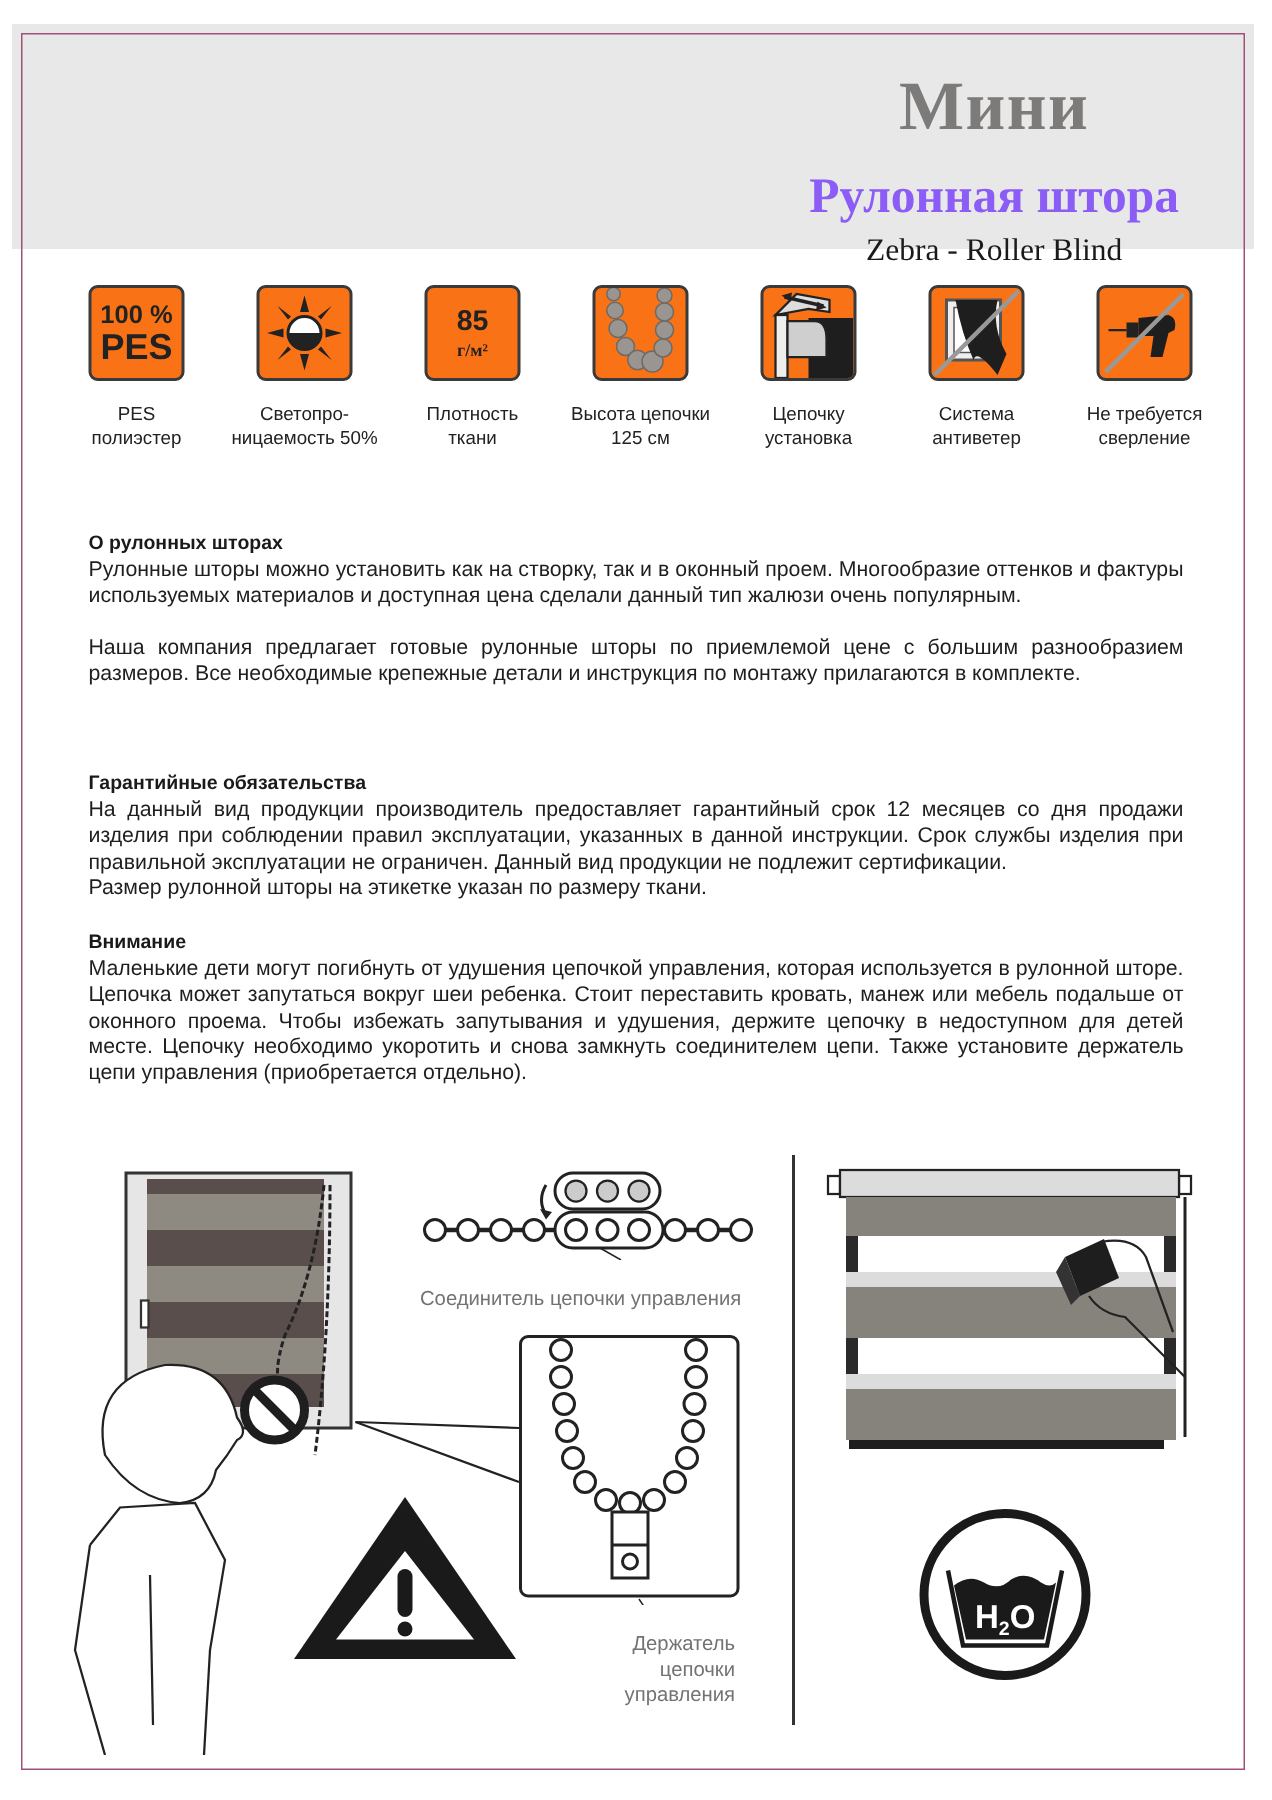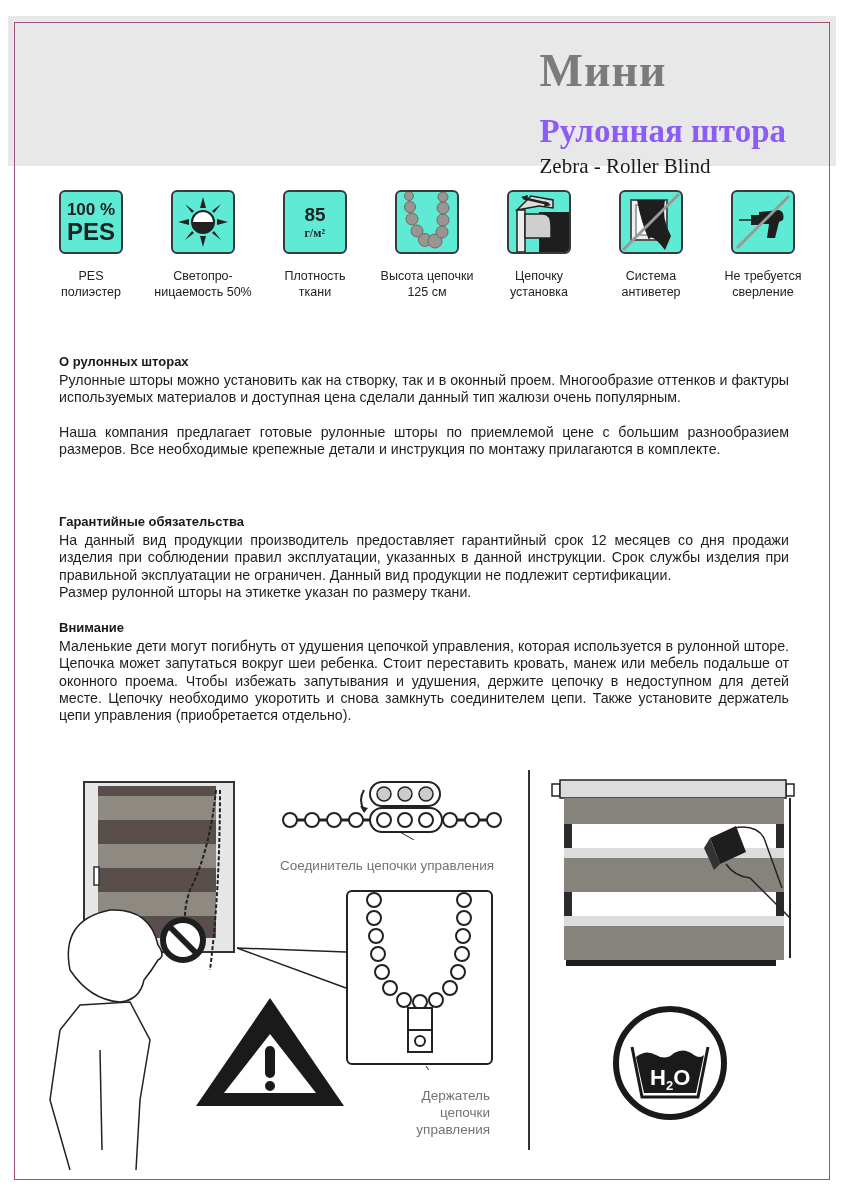--- a/index.html
+++ b/index.html
@@ -1,37 +1,37 @@
 <!DOCTYPE html>
 <html><head>
 <meta charset="utf-8">
 <style>
   html, body { margin: 0; padding: 0; background: #ffffff; }
   body { width: 848px; height: 1200px; position: relative; overflow: hidden;
          font-family: "Liberation Sans", "DejaVu Sans", sans-serif; color: #1e1e1e; }
   .header-band { position: absolute; left: 8px; top: 16px; width: 828px; height: 150px; background: #e8e8e8; }
   .page-border { position: absolute; left: 14px; top: 22px; width: 816px; height: 1158px;
                  border: 1.5px solid #a0507a; box-sizing: border-box; }
-  .title-block { position: absolute; right: 62px; top: 48px; text-align: left;
+  .title-block { position: absolute; right: 62px; top: 48px; text-align: center;
                  font-family: "Liberation Serif", "DejaVu Serif", serif; }
   .title-mini { font-size: 46px; font-weight: bold; color: #7d7b79; line-height: 46px; letter-spacing: 1px; }
   .title-main { font-size: 33px; font-weight: bold; color: #8b5cf6; line-height: 38px; margin-top: 18px; }
   .title-sub  { font-size: 21px; color: #1a1a1a; line-height: 28px; margin-top: 2px; }
 
   .features { position: absolute; left: 36px; top: 190px; width: 776px; height: 120px; }
   .feature { position: absolute; top: 0; width: 110px; text-align: center; }
   .feature .box { width: 64px; height: 64px; margin: 0 auto; border: 2.5px solid #3a3a3a;
                   border-radius: 6px; box-sizing: border-box; position: relative; overflow: hidden;
-                  display: flex; align-items: center; justify-content: center; background: #5eead4; }
+                  display: flex; align-items: center; justify-content: center; background: #f97316; }
   .feature .cap { margin-top: 14px; font-size: 12.5px; line-height: 16px; color: #222;
                   font-family: "Liberation Sans Narrow", "Liberation Sans", sans-serif; white-space: pre-line; }
   .pes-txt { font-weight: bold; color: #222; text-align: center; line-height: 1; }
   .pes-txt .a { font-size: 17px; display:block; }
   .pes-txt .b { font-size: 24px; display:block; margin-top: 2px; }
-  .dens-txt { font-weight: bold; color: #222; text-align: left; line-height: 1; }
+  .dens-txt { font-weight: bold; color: #222; text-align: center; line-height: 1; }
   .dens-txt .a { font-size: 19px; display:block; }
   .dens-txt .b { font-size: 12px; display:block; margin-top: 3px; font-family: Liberation Serif, serif; }
 
   .text { position: absolute; left: 59px; width: 730px; font-size: 14.2px; line-height: 17.3px;
           color: #1e1e1e; text-align: justify; }
   .text h2 { margin: 0; font-size: 13px; line-height: 20px; font-weight: bold; color: #1a1a1a; }
   .text p { margin: 0; }
   .gap { height: 17px; }
 
   .illus { position: absolute; }

